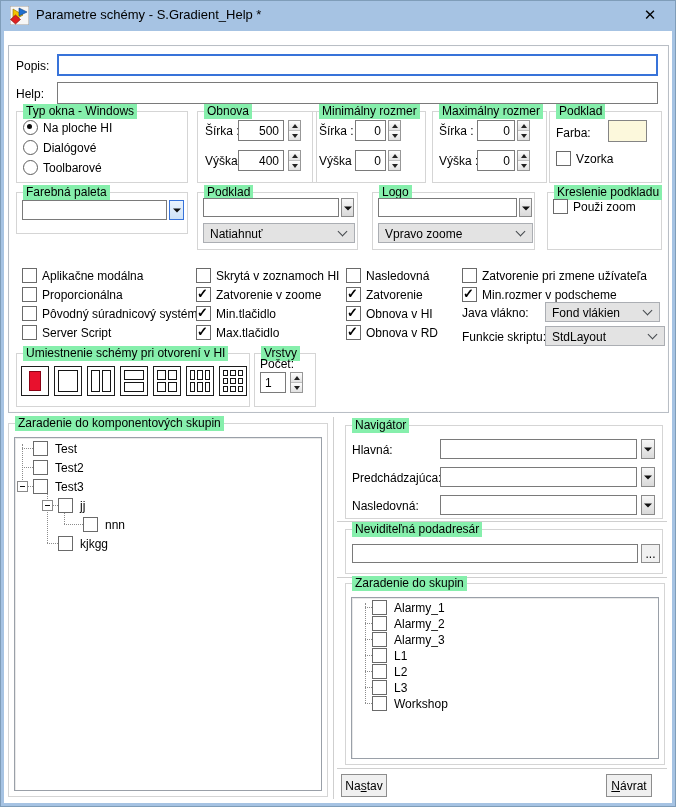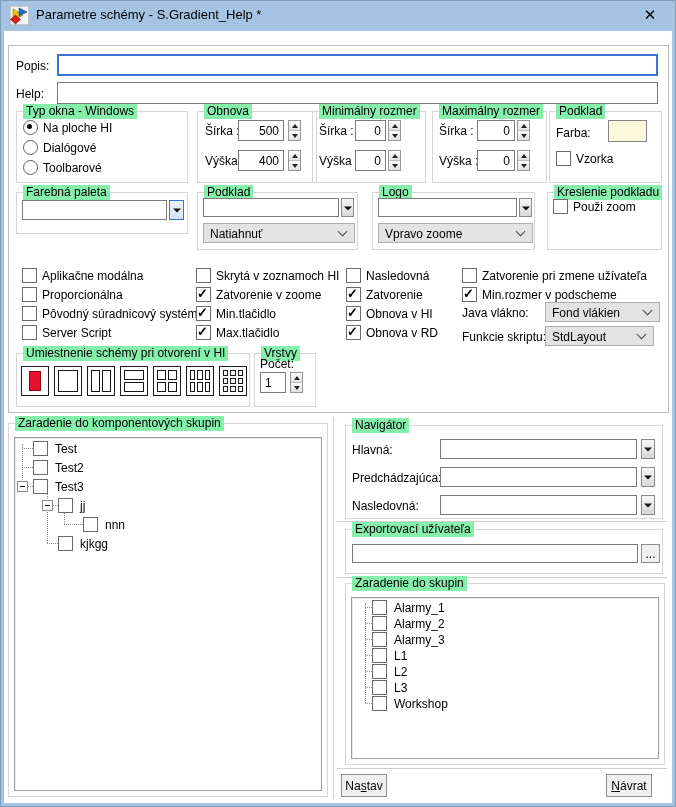--- a/index.html
+++ b/index.html
@@ -236,21 +236,21 @@
       <span class="cbox checked"></span>
       <span>Min.rozmer v podscheme</span>
     </label>
   <label class="cb" style="left:462px;top:268px">
       <span class="cbox"></span>
       <span>Zatvorenie pri zmene užívateľa</span>
     </label>
   <span class="lbl" style="left:462px;top:306px">Java vlákno:</span>
   <div class="sel" style="left:545px;top:302px;width:115px;height:20px">Fond vlákien</div>
   <span class="lbl" style="left:462px;top:330px">Funkcie skriptu:</span>
-  <div class="sel" style="left:545px;top:326px;width:109px;height:20px">StdLayout</div>
+  <div class="sel" style="left:545px;top:326px;width:120px;height:20px">StdLayout</div>
 
   <div class="group" style="left:16px;top:353px;width:232px;height:52px">
     <span class="glabel">Umiestnenie schémy pri otvorení v HI</span>
   </div>
   <div class="lb" style="left:21px;top:366px;padding:4px 7px">
       <div class="lb-grid g1">
         <div class="red"></div>
       </div>
     </div>
   <div class="lb" style="left:54px;top:366px">
@@ -365,21 +365,21 @@
   <span class="lbl" style="left:352px;top:471px">Predchádzajúca:</span>
   <input class="tbox" style="left: 440px; top: 467px; width: 197px; height: 20px;" value="">
   <div class="drop-btn" style="left:641px;top:467px;width:14px;height:20px"></div>
   <span class="lbl" style="left:352px;top:499px">Nasledovná:</span>
   <input class="tbox" style="left: 440px; top: 495px; width: 197px; height: 20px;" value="">
   <div class="drop-btn" style="left:641px;top:495px;width:14px;height:20px"></div>
 
   <div class="hsep" style="left:337px;top:521px;width:330px"></div>
 
   <div class="group" style="left:345px;top:529px;width:316px;height:43px">
-    <span class="glabel">Exportovací užívateľa</span>
+    <span class="glabel">Neviditeľná podadresár</span>
   </div>
   <input class="tbox" style="left: 352px; top: 544px; width: 286px; height: 19px;" value="">
   <div class="btn" style="left:641px;top:544px;width:19px;height:19px">...</div>
 
   <div class="hsep" style="left:337px;top:577px;width:330px"></div>
 
   <div class="group" style="left:345px;top:583px;width:318px;height:180px">
     <span class="glabel">Zaradenie do skupin</span>
   </div>
   <div class="whitebox" style="left:351px;top:597px;width:306px;height:160px"></div>

